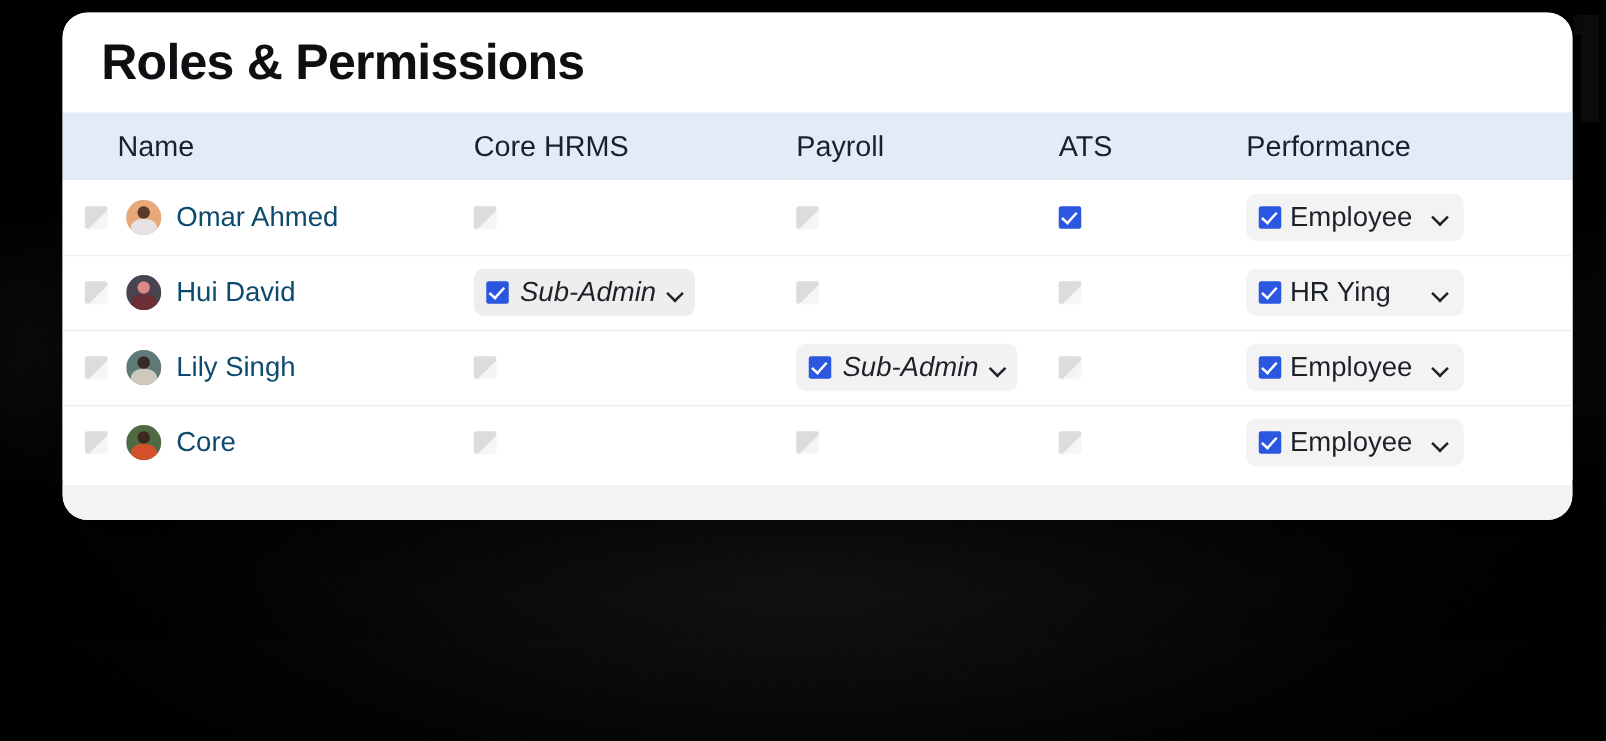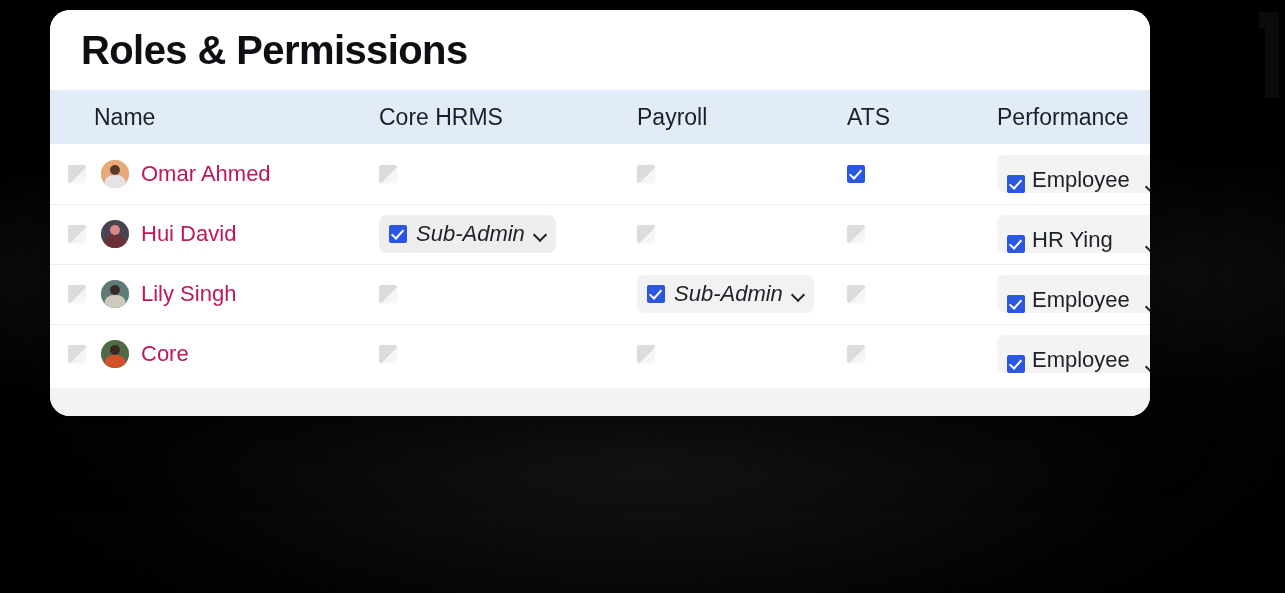--- a/index.html
+++ b/index.html
@@ -35,21 +35,21 @@
     inset: 0;
     opacity: .55;
     pointer-events: none;
   }
 
   
   .card {
     position: absolute;
     left: 50px;
     top: 10px;
-    width: 1100px;
+    width: 1208px;
     height: 406px;
     background: #ffffff;
     border-radius: 20px;
     overflow: hidden;
     box-shadow: 0 24px 60px rgba(0,0,0,0.55);
   }
 
   .card-title-bar {
     height: 80px;
     display: flex;
@@ -138,21 +138,21 @@
     position: absolute;
     left: 50%;
     top: 54%;
     width: 74%;
     height: 62%;
     transform: translateX(-50%);
     border-radius: 44% 44% 0 0;
   }
   .name-text {
     font-size: 22px;
-    color: #be185d;
+    color: #0c4a6e;
     margin-left: 12px;
     white-space: nowrap;
   }
 
   
   .cb {
     width: 18px;
     height: 18px;
     display: inline-block;
     position: relative;
@@ -219,21 +219,21 @@
     border-width: 0 2.2px 2.2px 0;
     transform: rotate(45deg);
   }
 
   .perf-wrap {
     display: flex;
     align-items: center;
   }
   .perf-pill {
     display: inline-flex;
-    align-items: flex-end;
+    align-items: center;
     background: #f3f3f4;
     border-radius: 8px;
     height: 38px;
     padding: 0 12px 0 10px;
     gap: 7px;
     min-width: 152px;
     justify-content: flex-start;
     white-space: nowrap;
   }
   .perf-pill .chev { margin-left: auto; }

